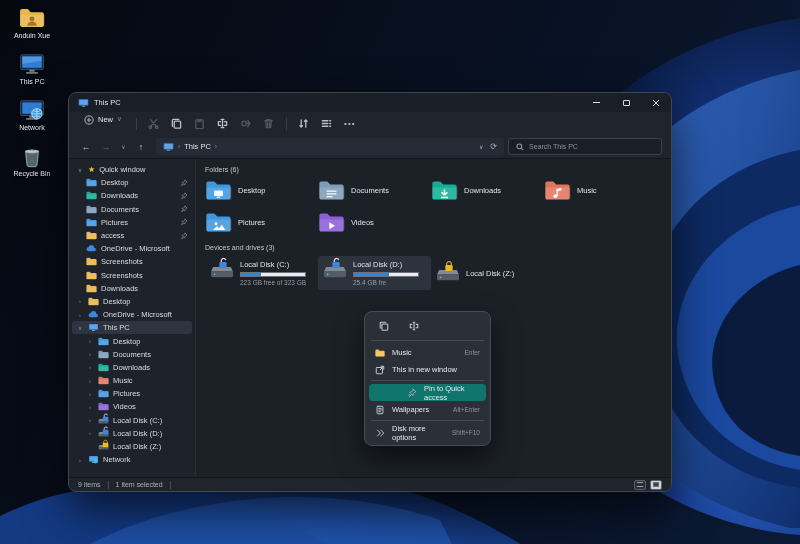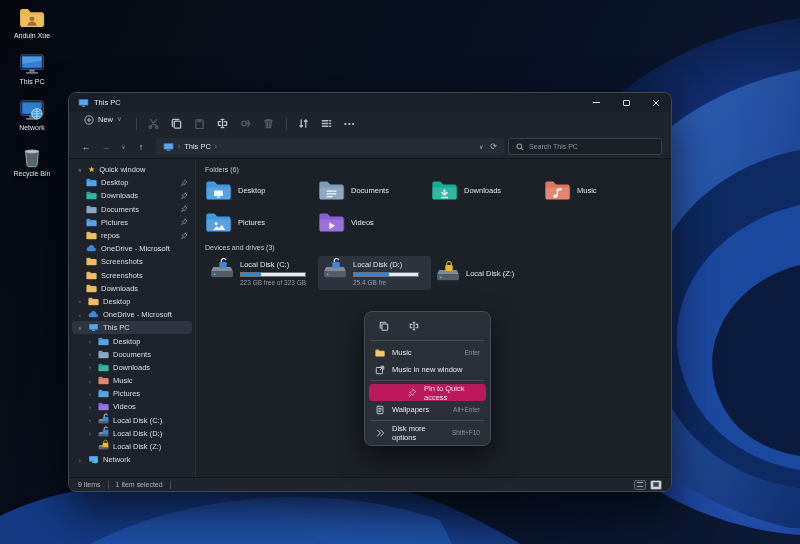--- a/index.html
+++ b/index.html
@@ -107,21 +107,21 @@
   .ctx { position: absolute; left: 295px; top: 152px; width: 127px; z-index: 20;
     background: #2a2f38; border: 1px solid #454c56; border-radius: 8px;
     padding: 4px; box-shadow: 0 12px 28px rgba(0,0,0,.6); font-size: 7.5px; }
   .ctx-iconrow { display: flex; gap: 6px; padding: 2px 3px 4px; }
   .ctx-ib { width: 24px; height: 16px; display: flex; align-items: center;
     justify-content: center; border-radius: 3px; }
   .ctx-ib svg { width: 10px; height: 10px; stroke: #c3c9d0; fill: none; stroke-width: 1.3; }
   .ctx-div { height: 1px; background: #454c56; margin: 2px 2px 3px; }
   .ctx-item { display: flex; align-items: center; gap: 7px; height: 17px;
     padding: 0 6px; border-radius: 4px; color: #e6e9ee; }
-  .ctx-item:hover, .ctx-item.hover { background: #be185d; padding-left: 38px; }
+  .ctx-item:hover, .ctx-item.hover { background: #0f766e; padding-left: 38px; }
   .ctx-item svg { width: 10px; height: 10px; flex: 0 0 10px; stroke: #c3c9d0;
     fill: none; stroke-width: 1.2; stroke-linecap: round; stroke-linejoin: round; }
   .ctx-sc { margin-left: auto; font-size: 6.5px; color: #8d949d; }
 
   
   .statusbar { height: 14px; flex: 0 0 14px; display: flex; align-items: center;
     gap: 7px; padding: 0 9px; background: #20252d; border-top: 1px solid #12161c;
     font-size: 7px; color: #a9b0b9; }
   .sb-sep { width: 1px; height: 8px; background: #454c56; }
   .sb-views { margin-left: auto; display: flex; gap: 4px; }
@@ -405,21 +405,21 @@
         <svg class="s-pin" viewBox="0 0 12 12">
             <use href="#sym-pin"></use>
           </svg>
       </div>
       <div class="s-row ind1">
         <span class="s-ic c-yellow">
             <svg viewBox="0 0 24 19">
               <use href="#sym-folder"></use>
             </svg>
           </span>
-        <span>repos</span>
+        <span>access</span>
         <svg class="s-pin" viewBox="0 0 12 12">
             <use href="#sym-pin"></use>
           </svg>
       </div>
       <div class="s-row ind1">
         <span class="s-ic">
             <svg viewBox="0 0 16 11">
               <use href="#sym-cloud"></use>
             </svg>
           </span>
@@ -708,21 +708,21 @@
             </g>
           </svg>
         <span>Music</span>
         <span class="ctx-sc">Enter</span>
       </div>
       <div class="ctx-item">
         <svg viewBox="0 0 12 12">
             <rect x="1.5" y="3" width="7.5" height="7.5" rx="1"></rect>
             <path d="M7 1.5h3.5V5M10.5 1.5L6.5 5.5"></path>
           </svg>
-        <span>Music in new window</span>
+        <span>This in new window</span>
         <span class="ctx-sc"></span>
       </div>
       <div class="ctx-div"></div>
 
       <div class="ctx-item hover">
         <svg viewBox="0 0 12 12">
             <use href="#sym-pin"></use>
           </svg>
         <span>Pin to Quick access</span>
         <span class="ctx-sc"></span>

